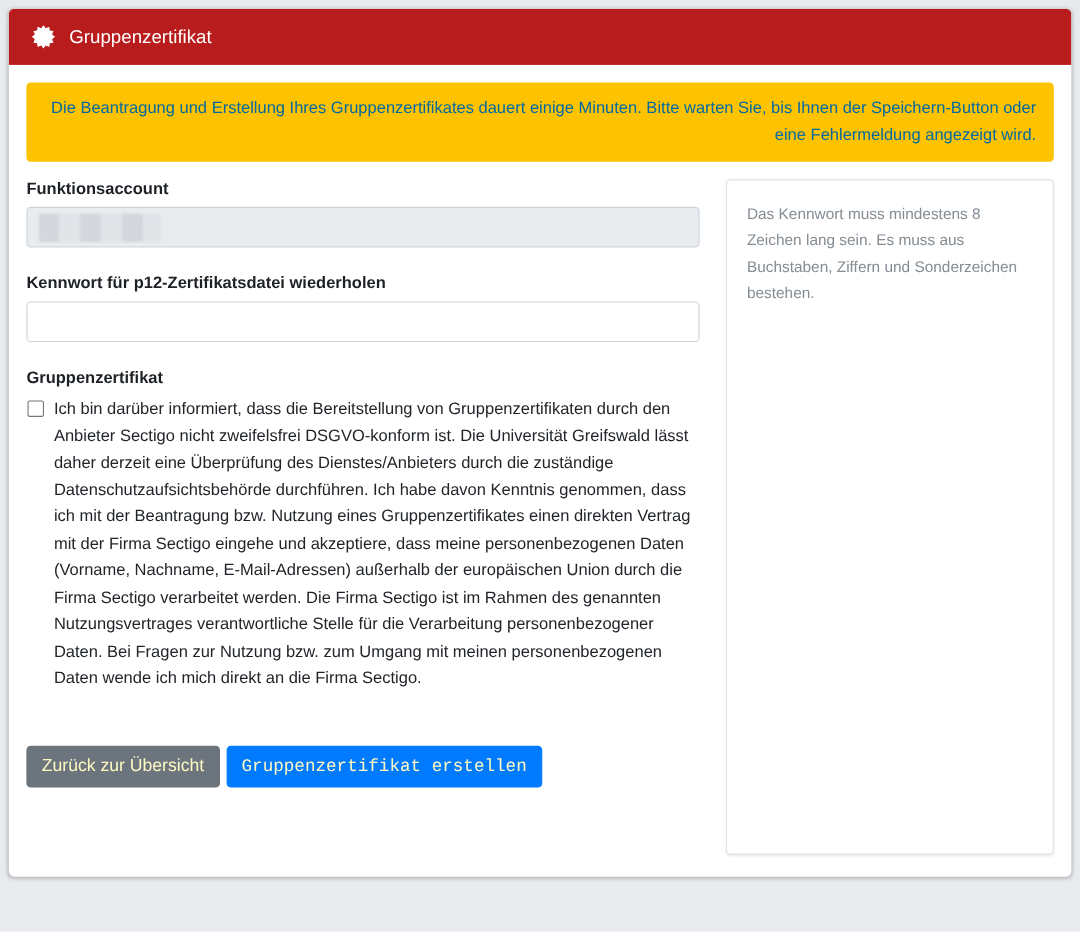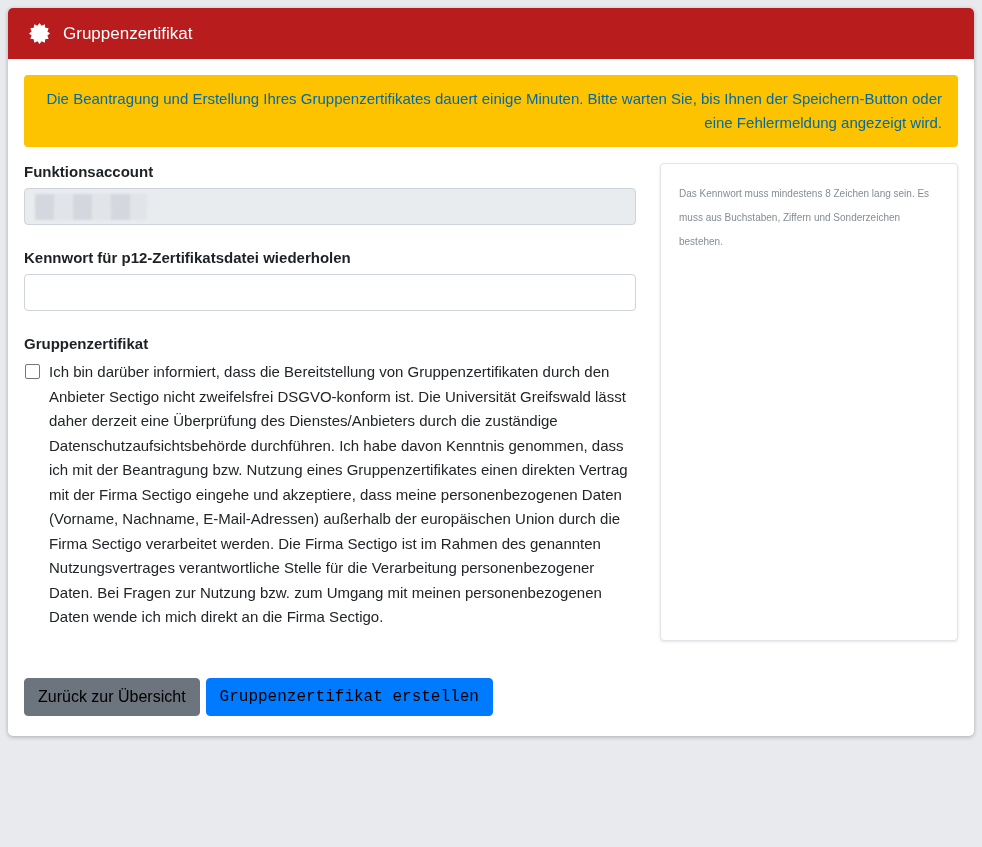--- a/index.html
+++ b/index.html
@@ -101,35 +101,35 @@
     color: #212529;
   }
 
   .button-row { display: flex; gap: 6px; margin-top: 48px; }
   .btn {
     border: 1px solid transparent;
     border-radius: 4px;
     font-size: 16px;
     font-family: "Liberation Sans", "DejaVu Sans", sans-serif;
     padding: 7px 13px;
-    color: #000000;
+    color: #fef9c3;
     cursor: pointer;
     line-height: 1.4;
   }
   .btn-secondary { background: #6c757d; border-color: #6c757d; }
   .btn-primary  { background: #007bff; border-color: #007bff; font-family: Liberation Mono, monospace; }
 
   .hint-panel {
     background: #ffffff;
     border: 1px solid #e0e3e7;
     border-radius: 4px;
     box-shadow: 0 1px 3px rgba(0,0,0,0.1);
-    height: 478px;
+    height: 614px;
     padding: 18px 18px;
-    font-size: 10px;
+    font-size: 14px;
     line-height: 24px;
     color: #848c94;
   }
 </style>
 </head>
 <body>
 
 <div class="card">
 
   <div class="card-header">

